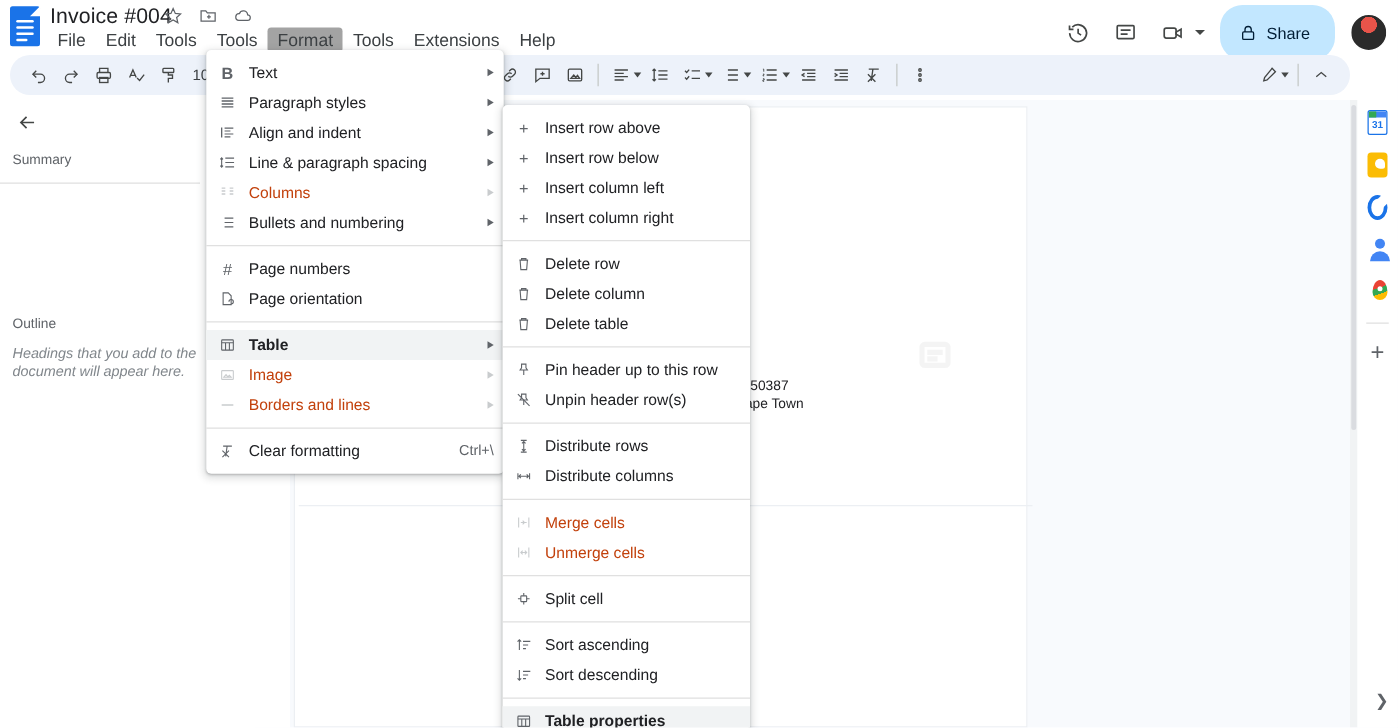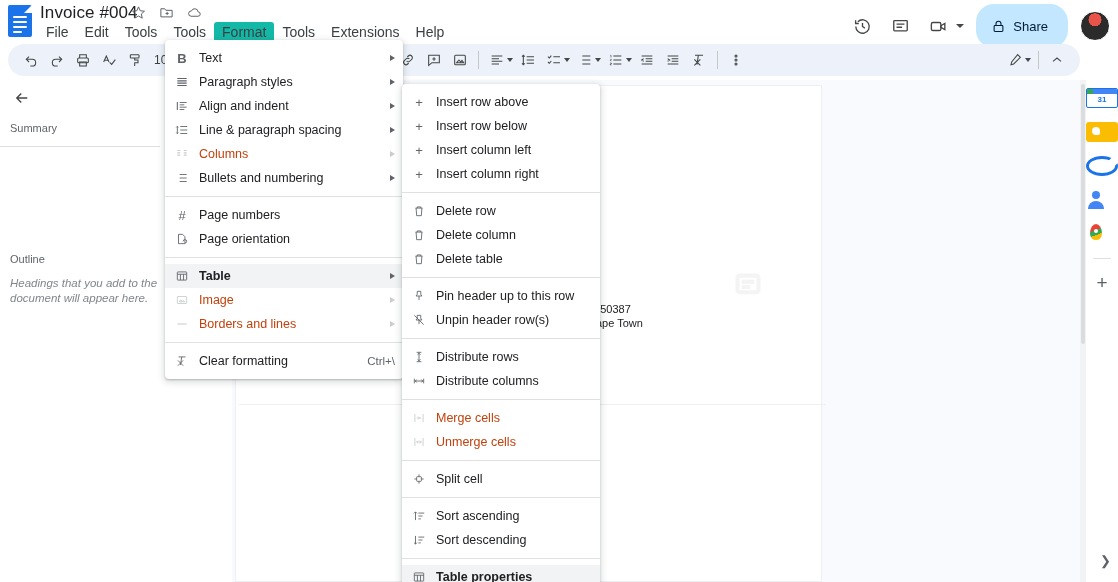--- a/index.html
+++ b/index.html
@@ -31,21 +31,21 @@
     font-size:17px; color:#202124; letter-spacing:0.1px; white-space:nowrap;
   }
   .title-icons { position:absolute; left:130px; top:4px; display:flex; gap:11px; align-items:center; }
   .ticon { width:17px; height:17px; color:#5f6368; display:flex; align-items:center; justify-content:center; cursor:pointer;}
   .ticon svg { width:15px; height:15px; fill:none; stroke:#5f6368; stroke-width:1.6; }
 
   .menubar { position:absolute; left:38px; top:22px; display:flex; gap:0; font-size:14px; }
   .menu-item {
     padding:2px 8px; color:#3c4043; cursor:pointer; border-radius:3px; line-height:16px;
   }
-  .menu-item.active { background:#14b8a6; }
+  .menu-item.active { background:#a3a3a3; }
 
   .header-right { position:absolute; right:8px; top:4px; display:flex; align-items:center; gap:4px; }
   .hr-btn { width:34px; height:34px; border-radius:50%; display:flex; align-items:center; justify-content:center; cursor:pointer; }
   .hr-btn svg { width:19px; height:19px; stroke:#444746; fill:none; stroke-width:1.7; }
   .cam-wrap { display:flex; align-items:center; gap:1px; padding-right:4px; cursor:pointer;}
   .caret-d { width:0;height:0;border-left:4px solid transparent;border-right:4px solid transparent;border-top:4px solid #444746; }
   .share-btn {
     display:flex; align-items:center; gap:7px;
     background:#c2e7ff; color:#001d35; border-radius:18px;
     height:44px; padding:0 20px 0 15px; font-size:13px; cursor:pointer; margin-left:4px;
@@ -94,21 +94,21 @@
   .watermark{ position:absolute; left:487px; top:175px; width:50px;height:50px; opacity:0.05;}
   .watermark svg{ width:50px;height:50px; stroke:#444746; fill:none; stroke-width:2;}
   .pgbreak{position:absolute;left:3px;top:318px;width:587px;height:1px;background:#eceff3;}
 
   
   .scrollstrip{ position:absolute; left:1080px; top:80px; width:6px; height:502px; background:#f1f3f4;}
   .scrollthumb{ position:absolute; left:1081px; top:84px; width:4px; height:260px; background:#dadce0; border-radius:2px; cursor:pointer;}
 
   
   .rightrail{ position:absolute; right:0; top:80px; width:32px; height:502px; background:#fff; display:flex; flex-direction:column; align-items:center; padding-top:8px; gap:14px;}
-  .rr-ic{ width:32px;height:20px;cursor:pointer;display:flex;align-items:center;justify-content:center;font-size:9px;}
+  .rr-ic{ width:16px;height:20px;cursor:pointer;display:flex;align-items:center;justify-content:center;font-size:9px;}
   .rr-cal{ background:#fff; border:1.5px solid #1a73e8; border-radius:2px; position:relative; overflow:hidden;}
   .rr-cal .top{position:absolute;top:0;left:0;right:0;height:5px;background:#4285f4;}
   .rr-cal .g{position:absolute;top:0;left:0;width:6px;height:5px;background:#34a853;}
   .rr-cal .n{position:absolute;left:0;right:0;top:6px;text-align:center;font-size:8px;color:#1a73e8;font-weight:bold;}
   .rr-keep{ background:#fbbc04; border-radius:3px; position:relative;}
   .rr-keep::after{content:"";position:absolute;left:6px;top:5px;width:8px;height:8px;background:#fff;border-radius:50% 50% 2px 50%;}
   .rr-tasks{ border-radius:50%; border:3px solid #1a73e8; position:relative;}
   .rr-tasks::after{content:"";position:absolute;right:-3px;top:-2px;width:8px;height:8px;background:#fff;transform:rotate(45deg);}
   .rr-contacts{ position:relative;}
   .rr-contacts .h{position:absolute;left:6px;top:1px;width:8px;height:8px;border-radius:50%;background:#4285f4;}

